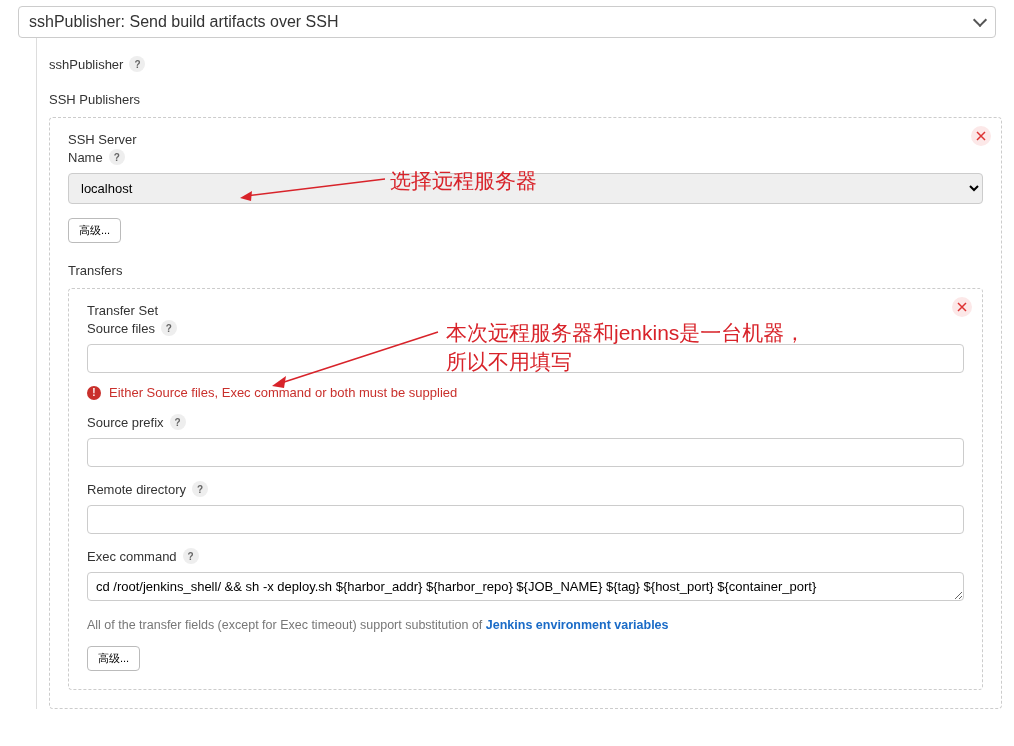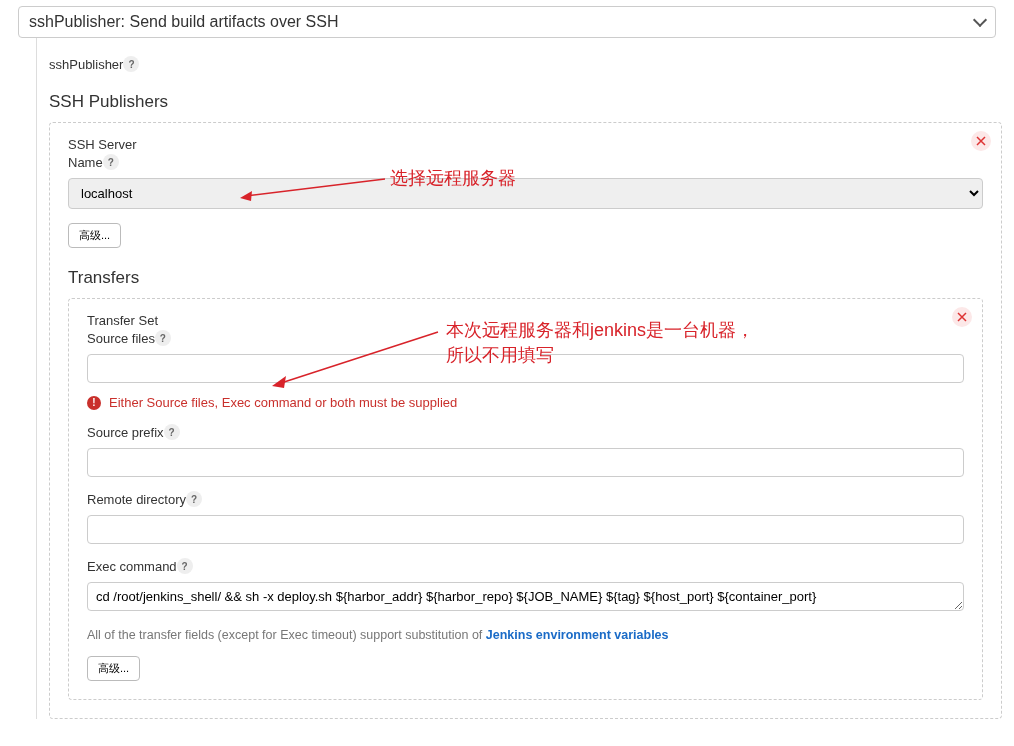--- a/index.html
+++ b/index.html
@@ -33,37 +33,38 @@
   .indent-block {
     margin-left: 36px;
     border-left: 1px solid #ddd;
     padding-left: 12px;
     padding-top: 18px;
     margin-right: 12px;
   }
   .label-line {
     display: flex;
     align-items: center;
+    gap: 6px;
     font-size: 13px;
     margin-bottom: 2px;
   }
   .help-badge {
     display: inline-flex;
     align-items: center;
     justify-content: center;
     width: 16px; height: 16px;
     border-radius: 50%;
     background: #eee;
     color: #666;
     font-size: 10px;
     font-weight: bold;
     cursor: pointer;
   }
   .section-title {
-    font-size: 17px;
+    font-size: 13px;
     margin: 20px 0 10px 0;
   }
   .dashed-box {
     border: 1px dashed #ccc;
     border-radius: 4px;
     padding: 14px 18px 18px 18px;
     position: relative;
     margin-bottom: 14px;
   }
   .delete-btn {
@@ -120,21 +121,21 @@
   }
   .hint-line {
     font-size: 12.5px;
     color: #777;
     margin-top: 14px;
   }
   .hint-line a { color: #1a6bc7; font-weight: 700; text-decoration: none; }
   .annotation {
     position: absolute;
     color: #d8232a;
-    font-size: 18px;
+    font-size: 21px;
     font-family: "Microsoft YaHei", SimSun, sans-serif;
     pointer-events: none;
     line-height: 1.4;
   }
   .arrow-svg {
     position: absolute;
     pointer-events: none;
   }
   .page-wrap { position: relative; }
 </style>

